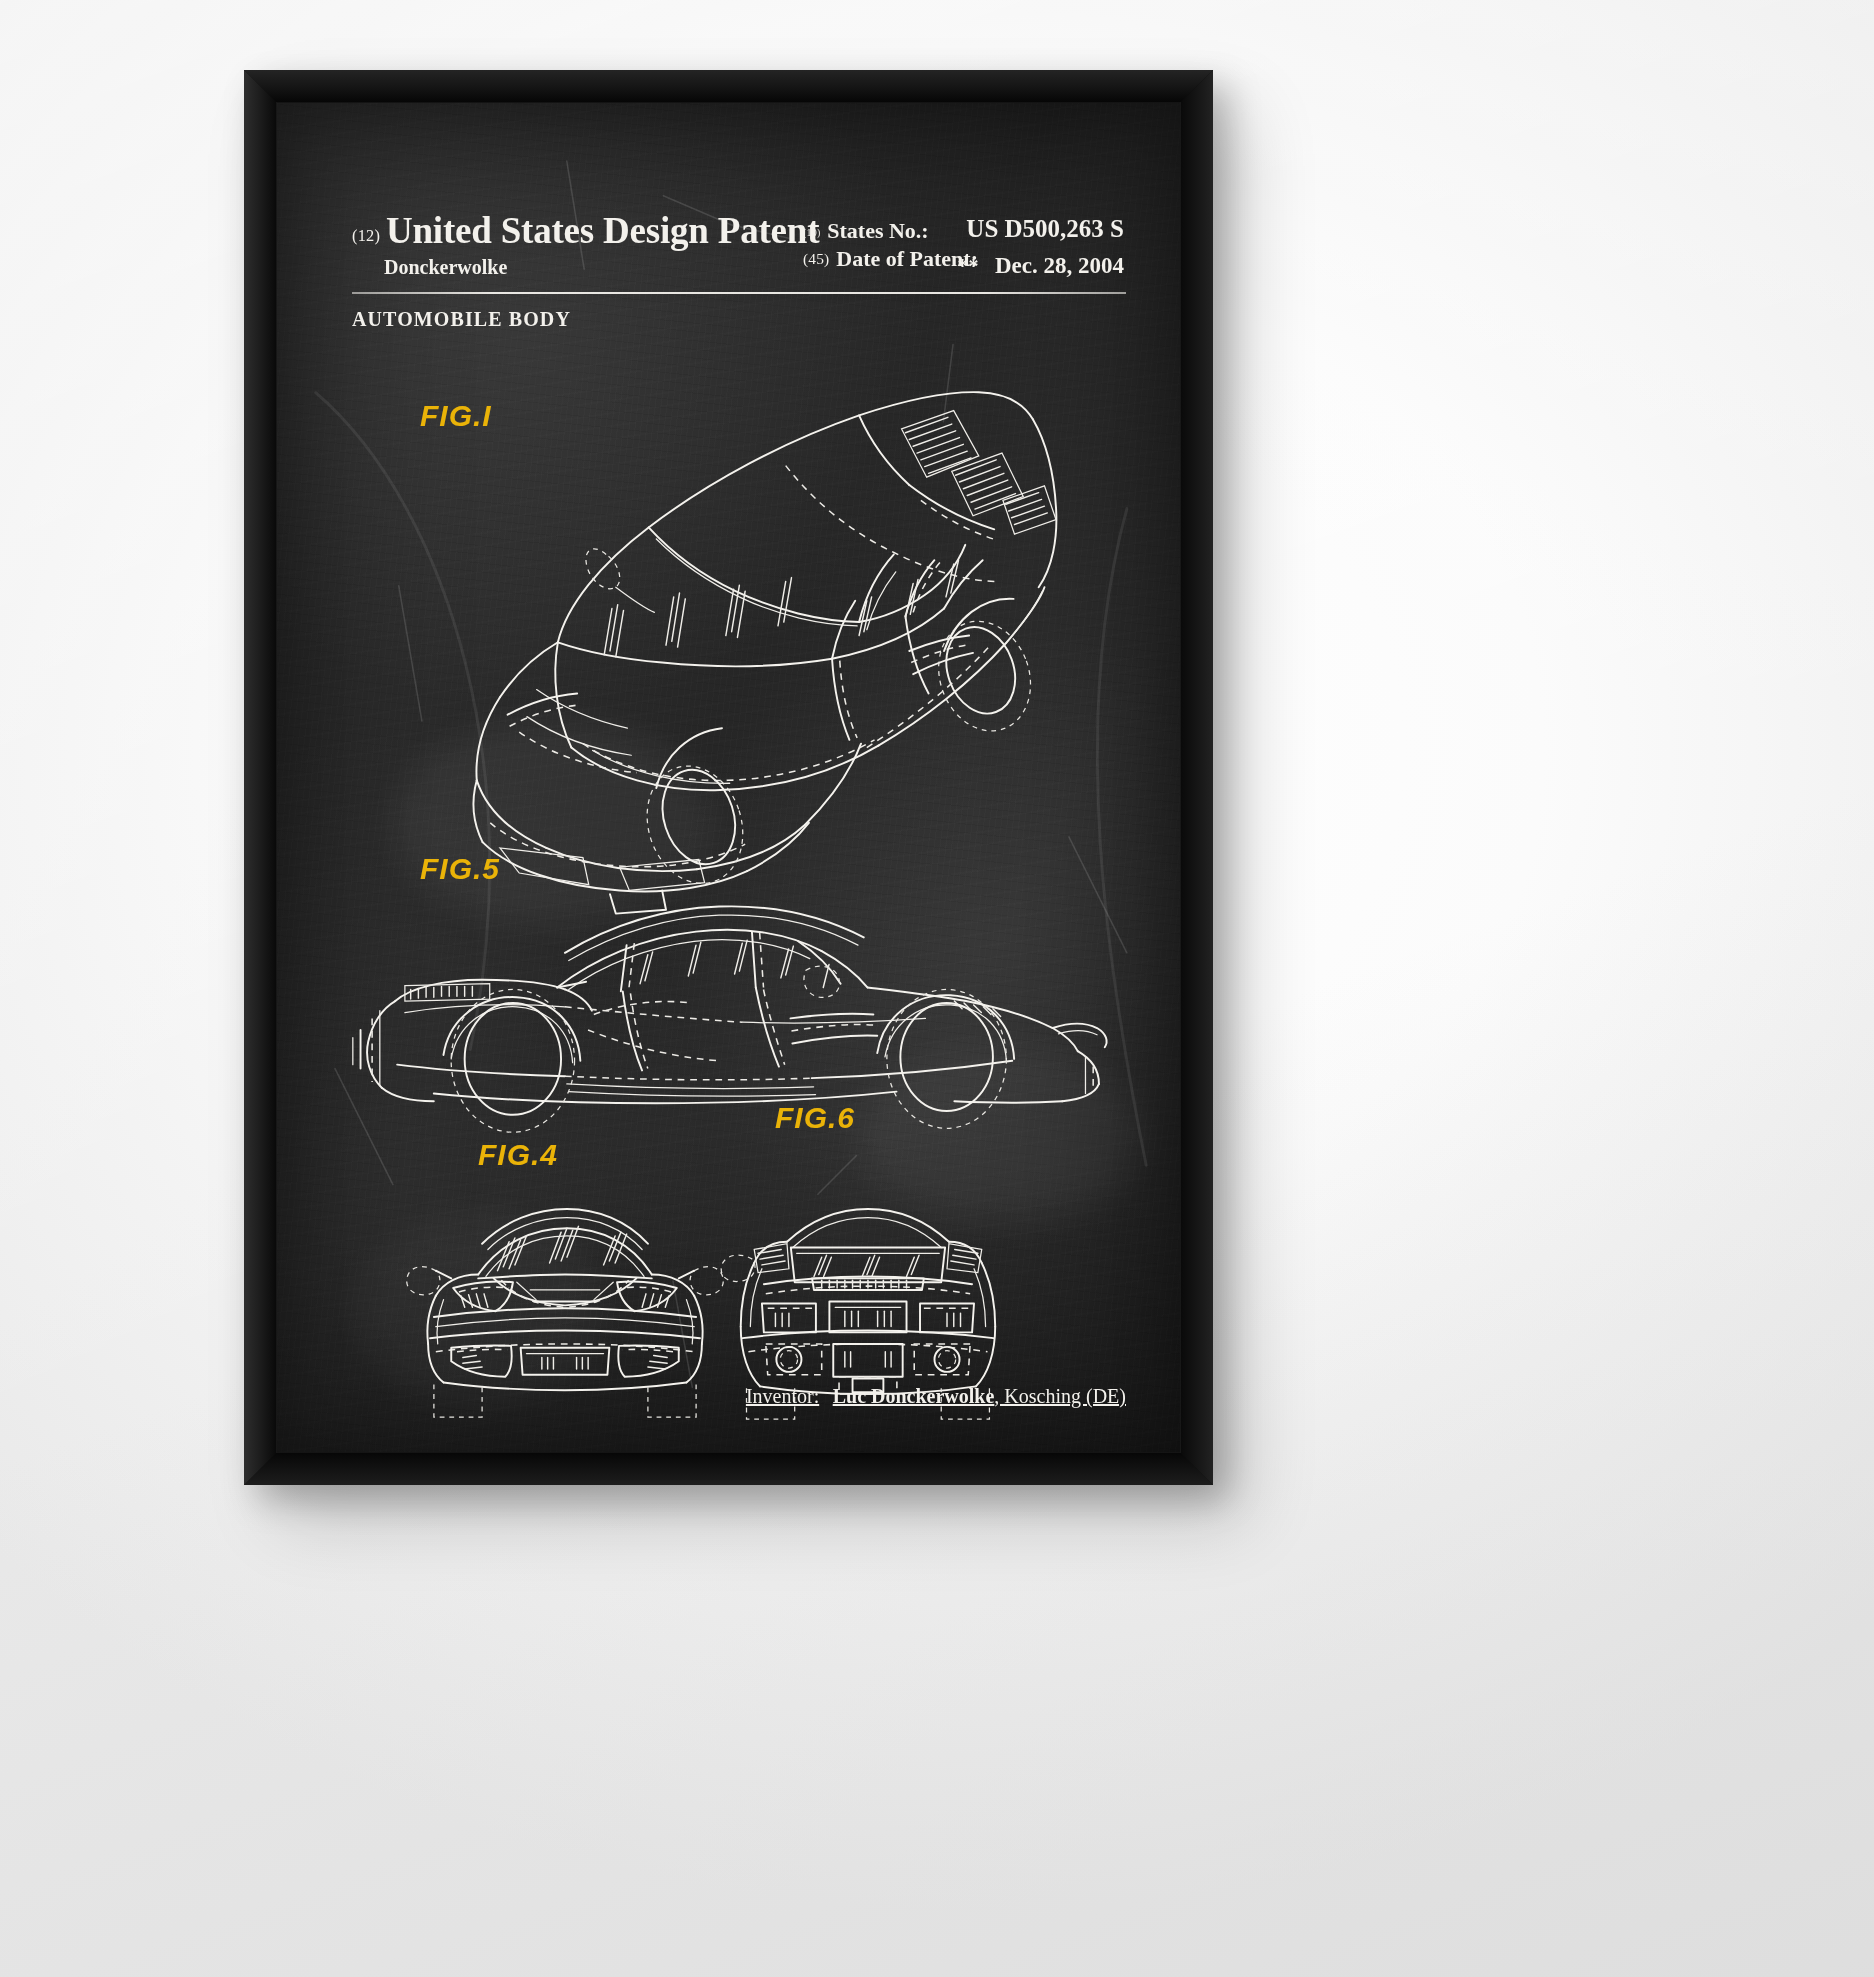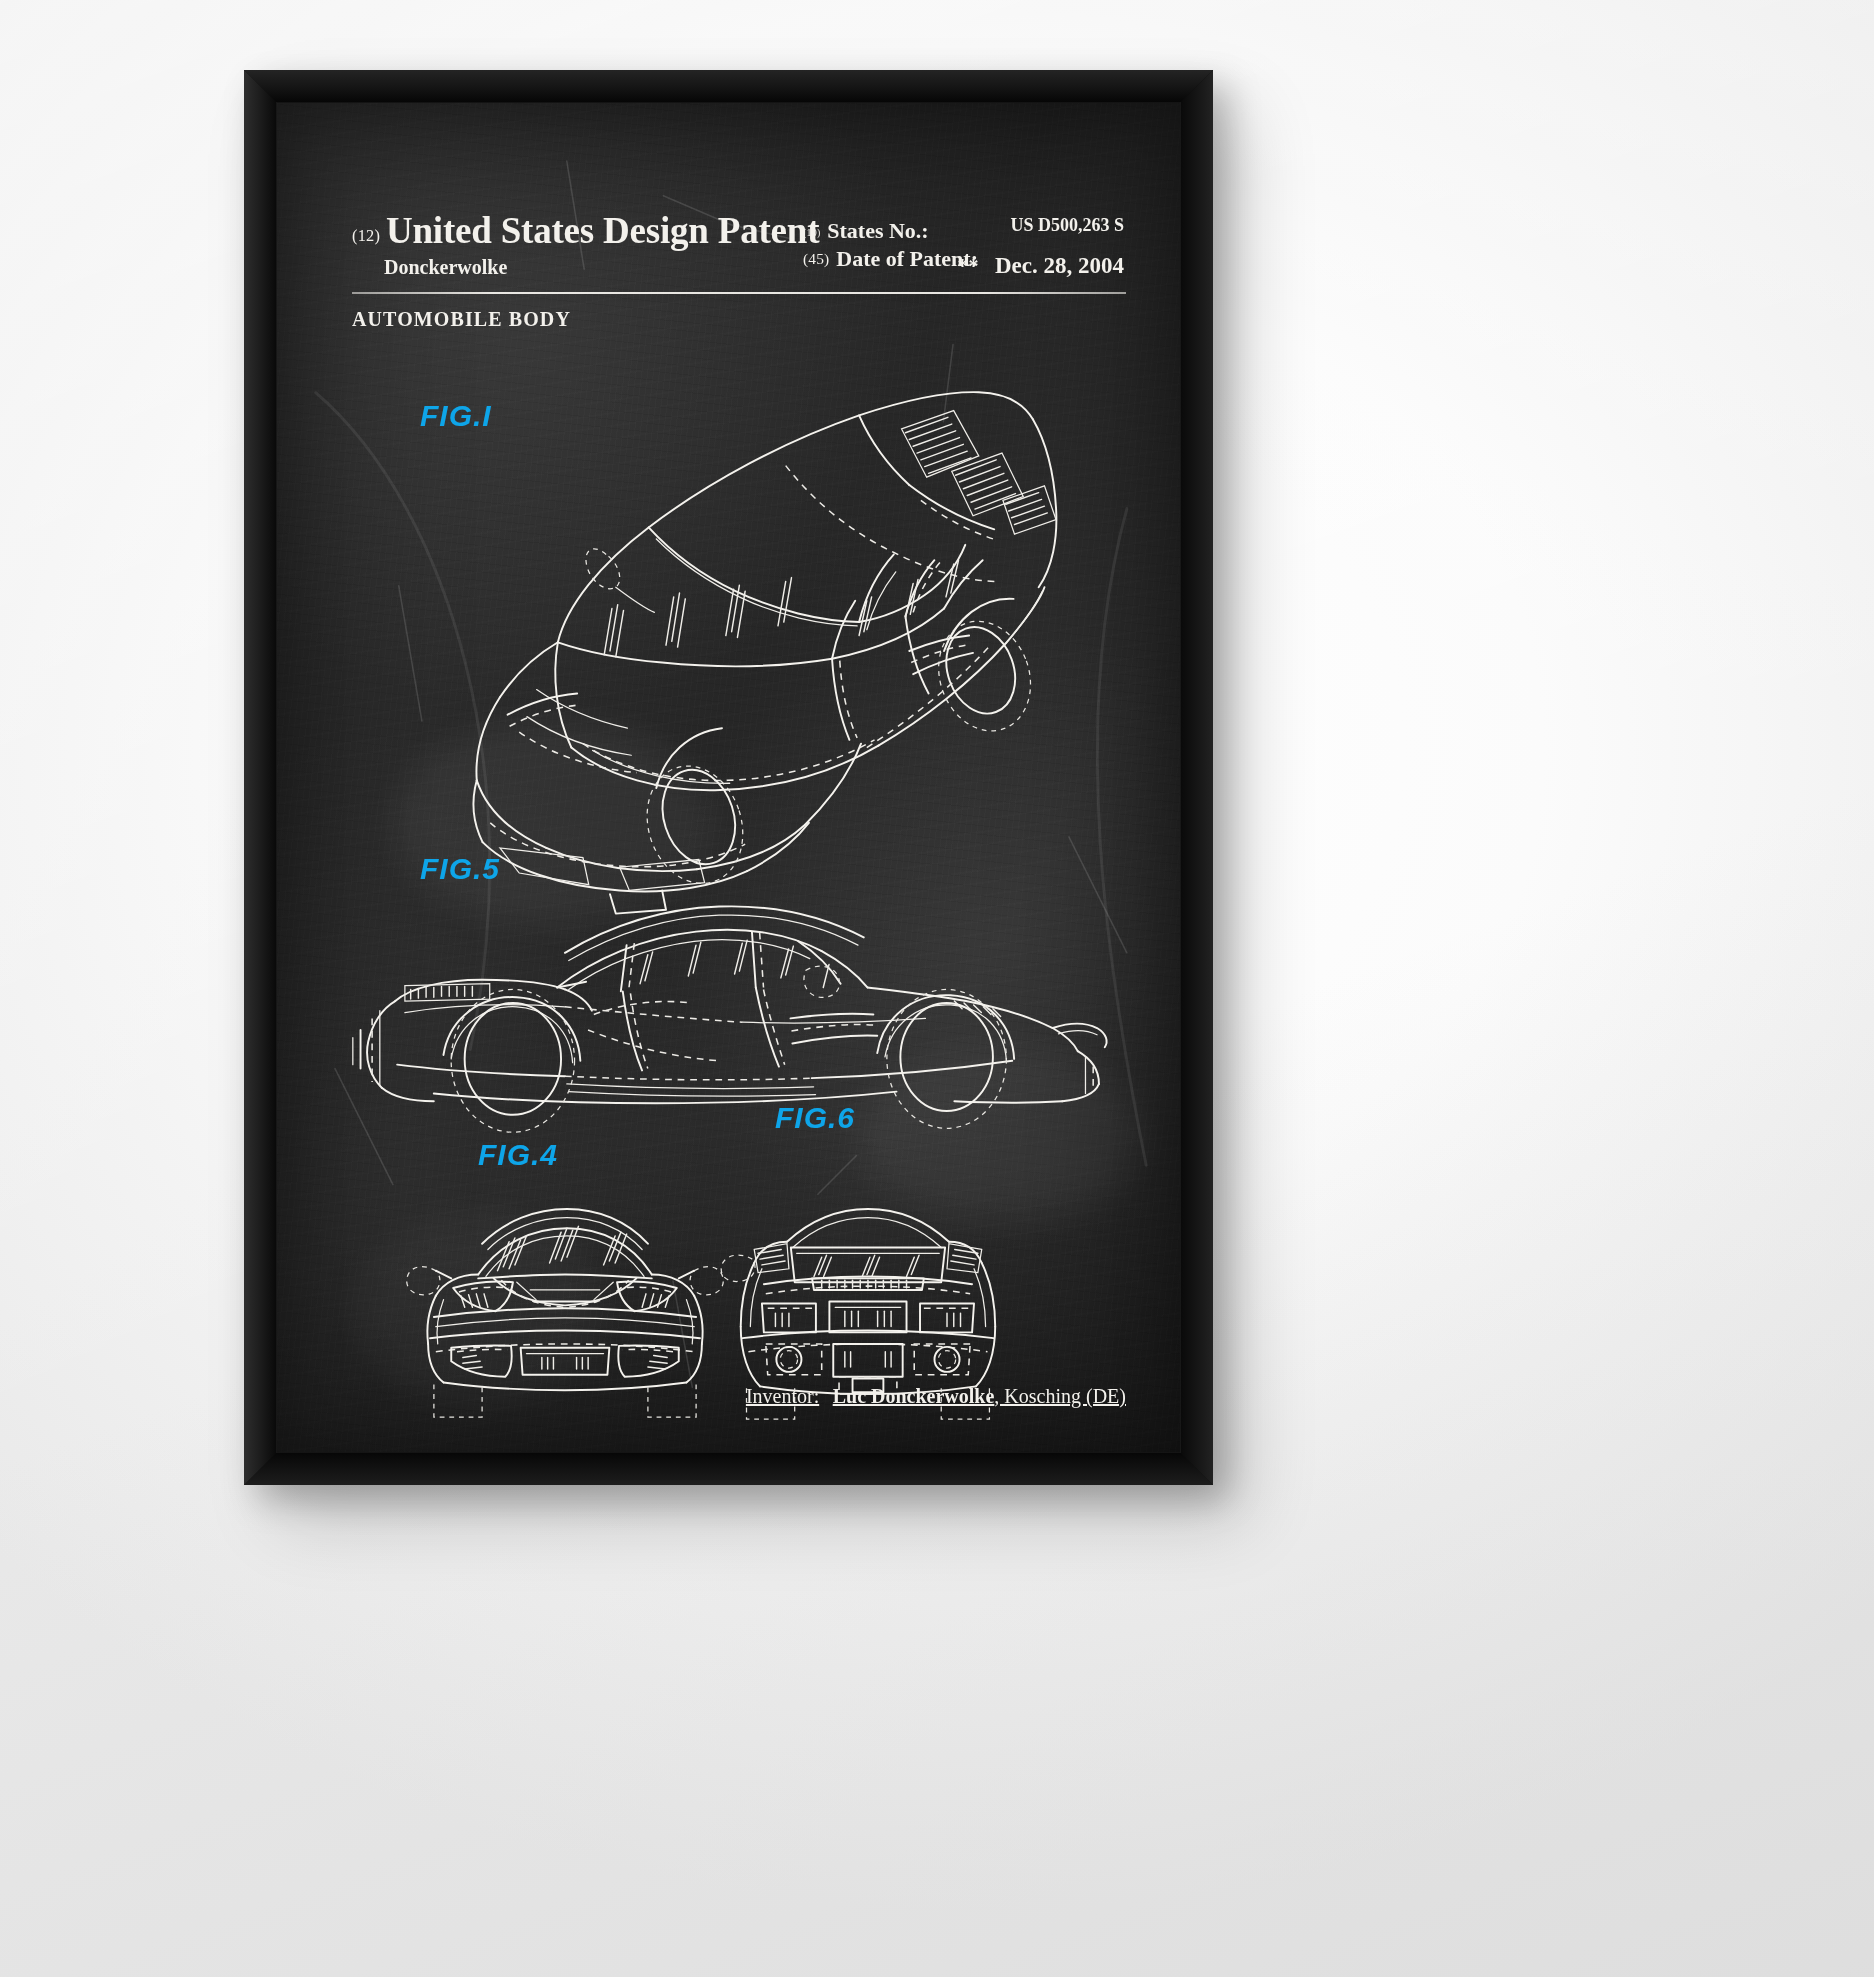--- a/index.html
+++ b/index.html
@@ -70,32 +70,32 @@
   #sheet{position:absolute;inset:0;color:#f3f1ec;padding-left:47px;}
   .hd{position:absolute;}
   .num{font-size:14.5px;vertical-align:1.9px;letter-spacing:0.2px;}
   #hd-title{left:75px;top:106px;font-size:37px;font-weight:bold;letter-spacing:-0.2px;white-space:nowrap;}
   #hd-title .num{font-size:16.4px;font-weight:normal;margin-right:5.8px;}
   #hd-surname{left:107px;top:153px;font-size:20px;font-weight:bold;}
   #hd-pno-lab{left:526px;top:115px;font-size:22px;font-weight:bold;white-space:nowrap;}
   #hd-pno-lab .num{font-size:10px;font-weight:normal;margin-right:6.8px;}
   #hd-dop-lab{left:526px;top:143px;font-size:22px;font-weight:bold;white-space:nowrap;}
   #hd-dop-lab .num{font-size:15.4px;font-weight:normal;margin-right:6.8px;}
-  #hd-pno{right:56px;top:112px;font-size:18px;font-weight:bold;white-space:nowrap;}
+  #hd-pno{right:56px;top:112px;font-size:25px;font-weight:bold;white-space:nowrap;}
   #hd-dop{right:56px;top:150px;font-size:23px;font-weight:bold;white-space:nowrap;}
   #hd-dop .stars{font-size:20px;margin-right:15.4px;letter-spacing:1px;}
   #rule{position:absolute;left:75px;right:54px;top:189px;height:1.9px;
     background:linear-gradient(90deg,rgba(243,241,236,.55),rgba(243,241,236,.95) 18%,rgba(243,241,236,.95) 82%,rgba(243,241,236,.6));}
   #hd-sub{left:75px;top:205px;font-size:20px;font-weight:bold;letter-spacing:1.1px;}
   #inventor{right:54px;bottom:44px;font-size:20px;white-space:nowrap;text-decoration:underline;}
   #inventor .lab{font-weight:normal;margin-right:13.5px;}
   #inventor .nm{font-weight:bold;}
 
   .figlab{position:absolute;font-family:"Liberation Sans",sans-serif;
-    font-style:italic;font-weight:bold;font-size:30px;letter-spacing:1px;color:#0ea5e9;}
+    font-style:italic;font-weight:bold;font-size:30px;letter-spacing:1px;color:#eab308;}
   #fig1lab{left:143px;top:296px;}
   #fig5lab{left:143px;top:749px;}
   #fig4lab{left:201px;top:1035px;}
   #fig6lab{left:498px;top:998px;}
 
   svg.art{position:absolute;overflow:visible;}
   .ln{fill:none;stroke:#f4f2ed;stroke-width:2;stroke-linecap:round;stroke-linejoin:round;}
   .ln-t{fill:none;stroke:#efede8;stroke-width:1.3;stroke-linecap:round;}
   .ln-d{fill:none;stroke:#eceae5;stroke-width:1.6;stroke-dasharray:7 6;stroke-linecap:butt;}
   .ln-dd{fill:none;stroke:#e8e6e1;stroke-width:1.3;stroke-dasharray:5 5;}

